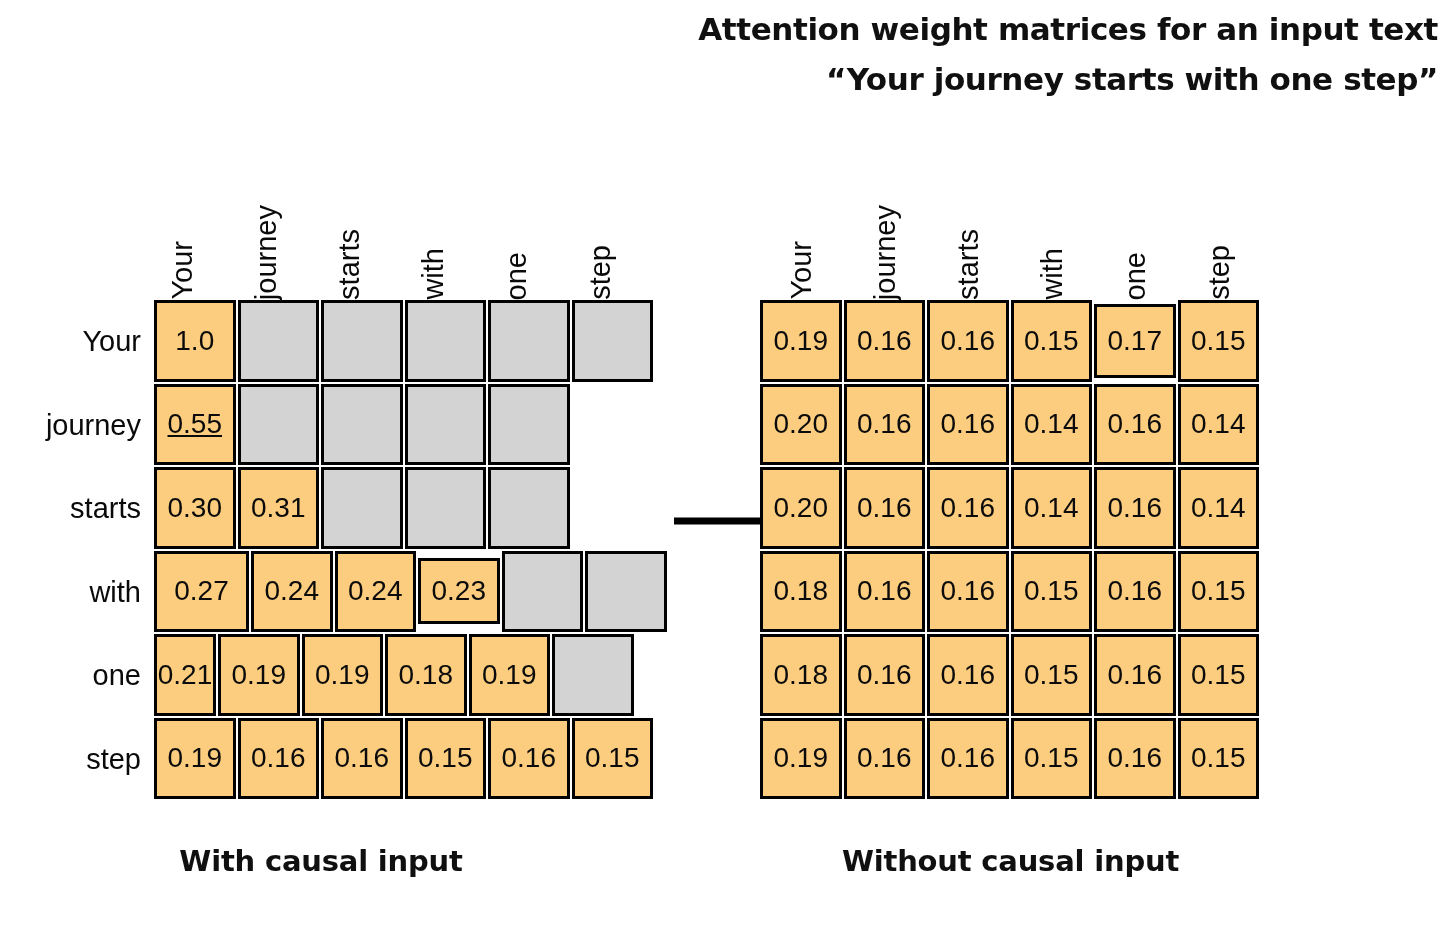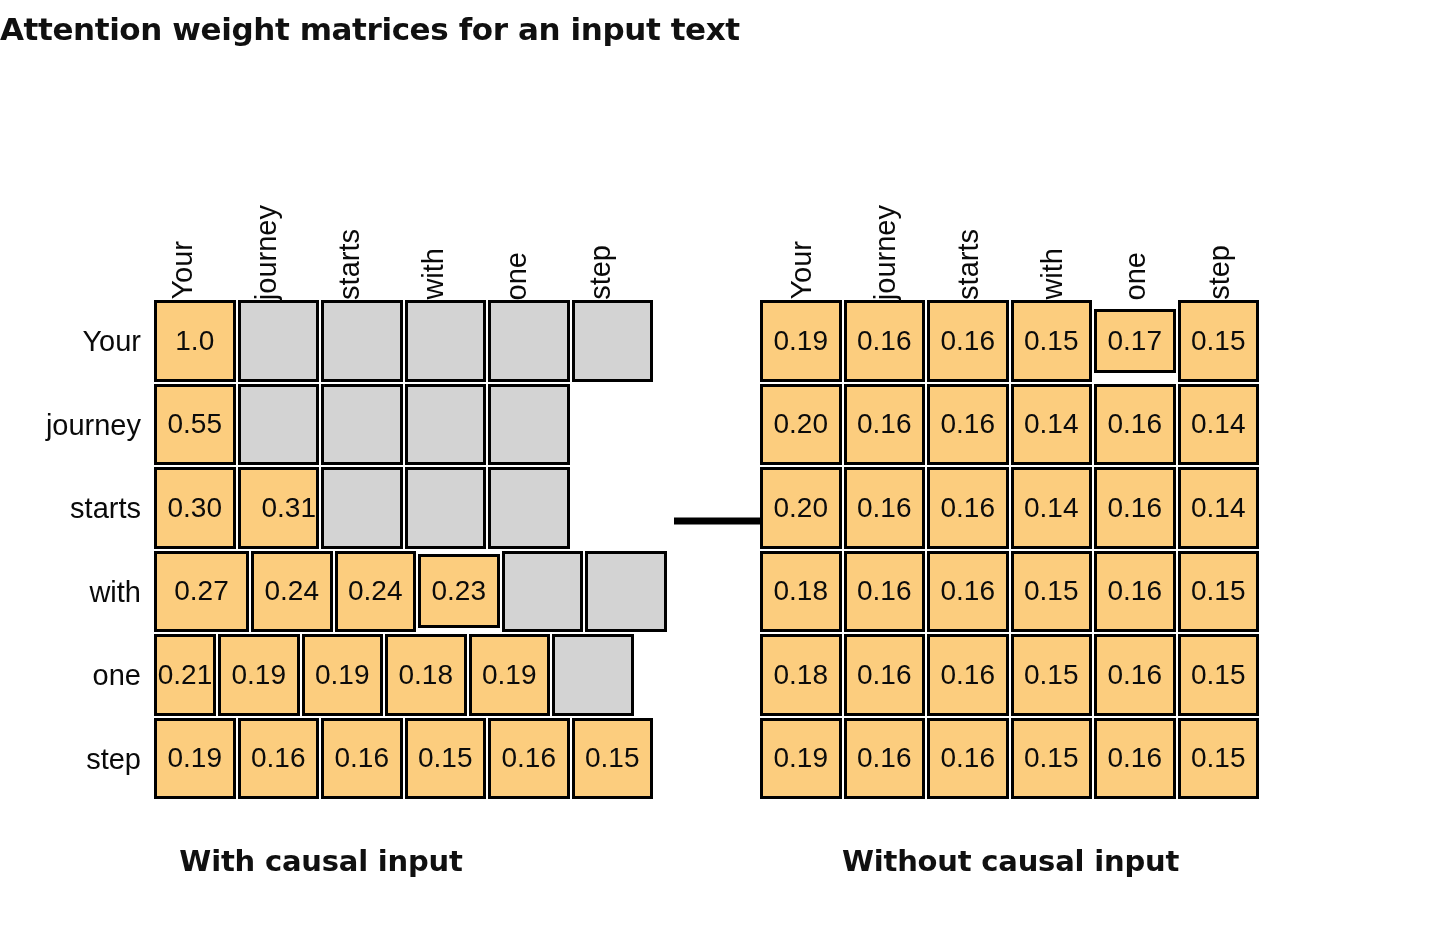--- a/index.html
+++ b/index.html
@@ -14,21 +14,21 @@
     overflow: hidden;
     position: relative;
   }
 
   
   .title-block {
     position: absolute;
     left: 0;
     top: 14px;
     width: 1438px;
-    text-align: left;
+    text-align: right;
   }
   .title-line {
     font-family: "DejaVu Sans", sans-serif;
     font-weight: bold;
     font-size: 31px;
     color: #101010;
     letter-spacing: -0.4px;
     line-height: 1.0;
   }
   .title-line.line1 { margin-bottom: 19px; }
@@ -124,20 +124,21 @@
     top: 505px;
     width: 152px;
     height: 32px;
   }
 </style>
 </head>
 <body>
 
 <div class="title-block">
   <div class="title-line line1">Attention weight matrices for an input text</div>
+  <div class="title-line line2">“Your journey starts with one step”</div>
 </div>
 
 <div class="panel panel-left">
   <div class="grid-wrap">
       <div class="col-headers">
         <div class="col-head" style="width: 141px;"></div>
         <div class="col-head" style="width: 83.5px;">
           <div class="col-head-inner">
             <span class="col-head-text">Your</span>
           </div>
@@ -184,42 +185,42 @@
         </div>
         <div class="cell masked" style="width: 81.5px; height: 81.5px; margin-right: 2px; margin-bottom: 2px;">
           <span class="cell-val"></span>
         </div>
         <div class="cell masked" style="width: 81.5px; height: 81.5px; margin-right: 2px; margin-bottom: 2px;">
           <span class="cell-val"></span>
         </div>
       </div>
       <div class="grid-row">
         <div class="row-label" style="width: 141px;">journey</div>
-        <div class="cell filled" style="width: 81.5px; height: 81.5px; margin-right: 2px; margin-bottom: 2px;">
+        <div class="cell filled" style="width: 81.5px; height: 81.5px; margin-right: 2px; margin-bottom: 2px; text-decoration: underline;">
           <span class="cell-val">0.55</span>
         </div>
         <div class="cell masked" style="width: 81.5px; height: 81.5px; margin-right: 2px; margin-bottom: 2px;">
           <span class="cell-val"></span>
         </div>
         <div class="cell masked" style="width: 81.5px; height: 81.5px; margin-right: 2px; margin-bottom: 2px;">
           <span class="cell-val"></span>
         </div>
         <div class="cell masked" style="width: 81.5px; height: 81.5px; margin-right: 2px; margin-bottom: 2px;">
           <span class="cell-val"></span>
         </div>
         <div class="cell masked" style="width: 81.5px; height: 81.5px; margin-right: 2px; margin-bottom: 2px;">
           <span class="cell-val"></span>
         </div>
       </div>
       <div class="grid-row">
         <div class="row-label" style="width: 141px;">starts</div>
         <div class="cell filled" style="width: 81.5px; height: 81.5px; margin-right: 2px; margin-bottom: 2px;">
           <span class="cell-val">0.30</span>
         </div>
-        <div class="cell filled" style="width: 81.5px; height: 81.5px; margin-right: 2px; margin-bottom: 2px; justify-content: flex-end;">
+        <div class="cell filled" style="width: 81.5px; height: 81.5px; margin-right: 2px; margin-bottom: 2px;">
           <span class="cell-val">0.31</span>
         </div>
         <div class="cell masked" style="width: 81.5px; height: 81.5px; margin-right: 2px; margin-bottom: 2px;">
           <span class="cell-val"></span>
         </div>
         <div class="cell masked" style="width: 81.5px; height: 81.5px; margin-right: 2px; margin-bottom: 2px;">
           <span class="cell-val"></span>
         </div>
         <div class="cell masked" style="width: 81.5px; height: 81.5px; margin-right: 2px; margin-bottom: 2px;">
           <span class="cell-val"></span>
@@ -229,21 +230,21 @@
         <div class="row-label" style="width: 141px;">with</div>
         <div class="cell filled" style="width: 95px; height: 81.5px; margin-right: 2px; margin-bottom: 2px;">
           <span class="cell-val">0.27</span>
         </div>
         <div class="cell filled" style="width: 81.5px; height: 81.5px; margin-right: 2px; margin-bottom: 2px;">
           <span class="cell-val">0.24</span>
         </div>
         <div class="cell filled" style="width: 81.5px; height: 81.5px; margin-right: 2px; margin-bottom: 2px;">
           <span class="cell-val">0.24</span>
         </div>
-        <div class="cell filled" style="width: 81.5px; height: 74px; margin-right: 2px; margin-bottom: 2px;">
+        <div class="cell filled" style="width: 81.5px; height: 66px; margin-right: 2px; margin-bottom: 2px;">
           <span class="cell-val">0.23</span>
         </div>
         <div class="cell masked" style="width: 81.5px; height: 81.5px; margin-right: 2px; margin-bottom: 2px;">
           <span class="cell-val"></span>
         </div>
         <div class="cell masked" style="width: 81.5px; height: 81.5px; margin-right: 2px; margin-bottom: 2px;">
           <span class="cell-val"></span>
         </div>
       </div>
       <div class="grid-row">
@@ -337,21 +338,21 @@
         </div>
         <div class="cell filled" style="width: 81.5px; height: 81.5px; margin-right: 2px; margin-bottom: 2px;">
           <span class="cell-val">0.16</span>
         </div>
         <div class="cell filled" style="width: 81.5px; height: 81.5px; margin-right: 2px; margin-bottom: 2px;">
           <span class="cell-val">0.16</span>
         </div>
         <div class="cell filled" style="width: 81.5px; height: 81.5px; margin-right: 2px; margin-bottom: 2px;">
           <span class="cell-val">0.15</span>
         </div>
-        <div class="cell filled" style="width: 81.5px; height: 64px; margin-right: 2px; margin-bottom: 2px;">
+        <div class="cell filled" style="width: 81.5px; height: 74px; margin-right: 2px; margin-bottom: 2px;">
           <span class="cell-val">0.17</span>
         </div>
         <div class="cell filled" style="width: 81.5px; height: 81.5px; margin-right: 2px; margin-bottom: 2px;">
           <span class="cell-val">0.15</span>
         </div>
       </div>
       <div class="grid-row">
         <div class="cell filled" style="width: 81.5px; height: 81.5px; margin-right: 2px; margin-bottom: 2px;">
           <span class="cell-val">0.20</span>
         </div>

